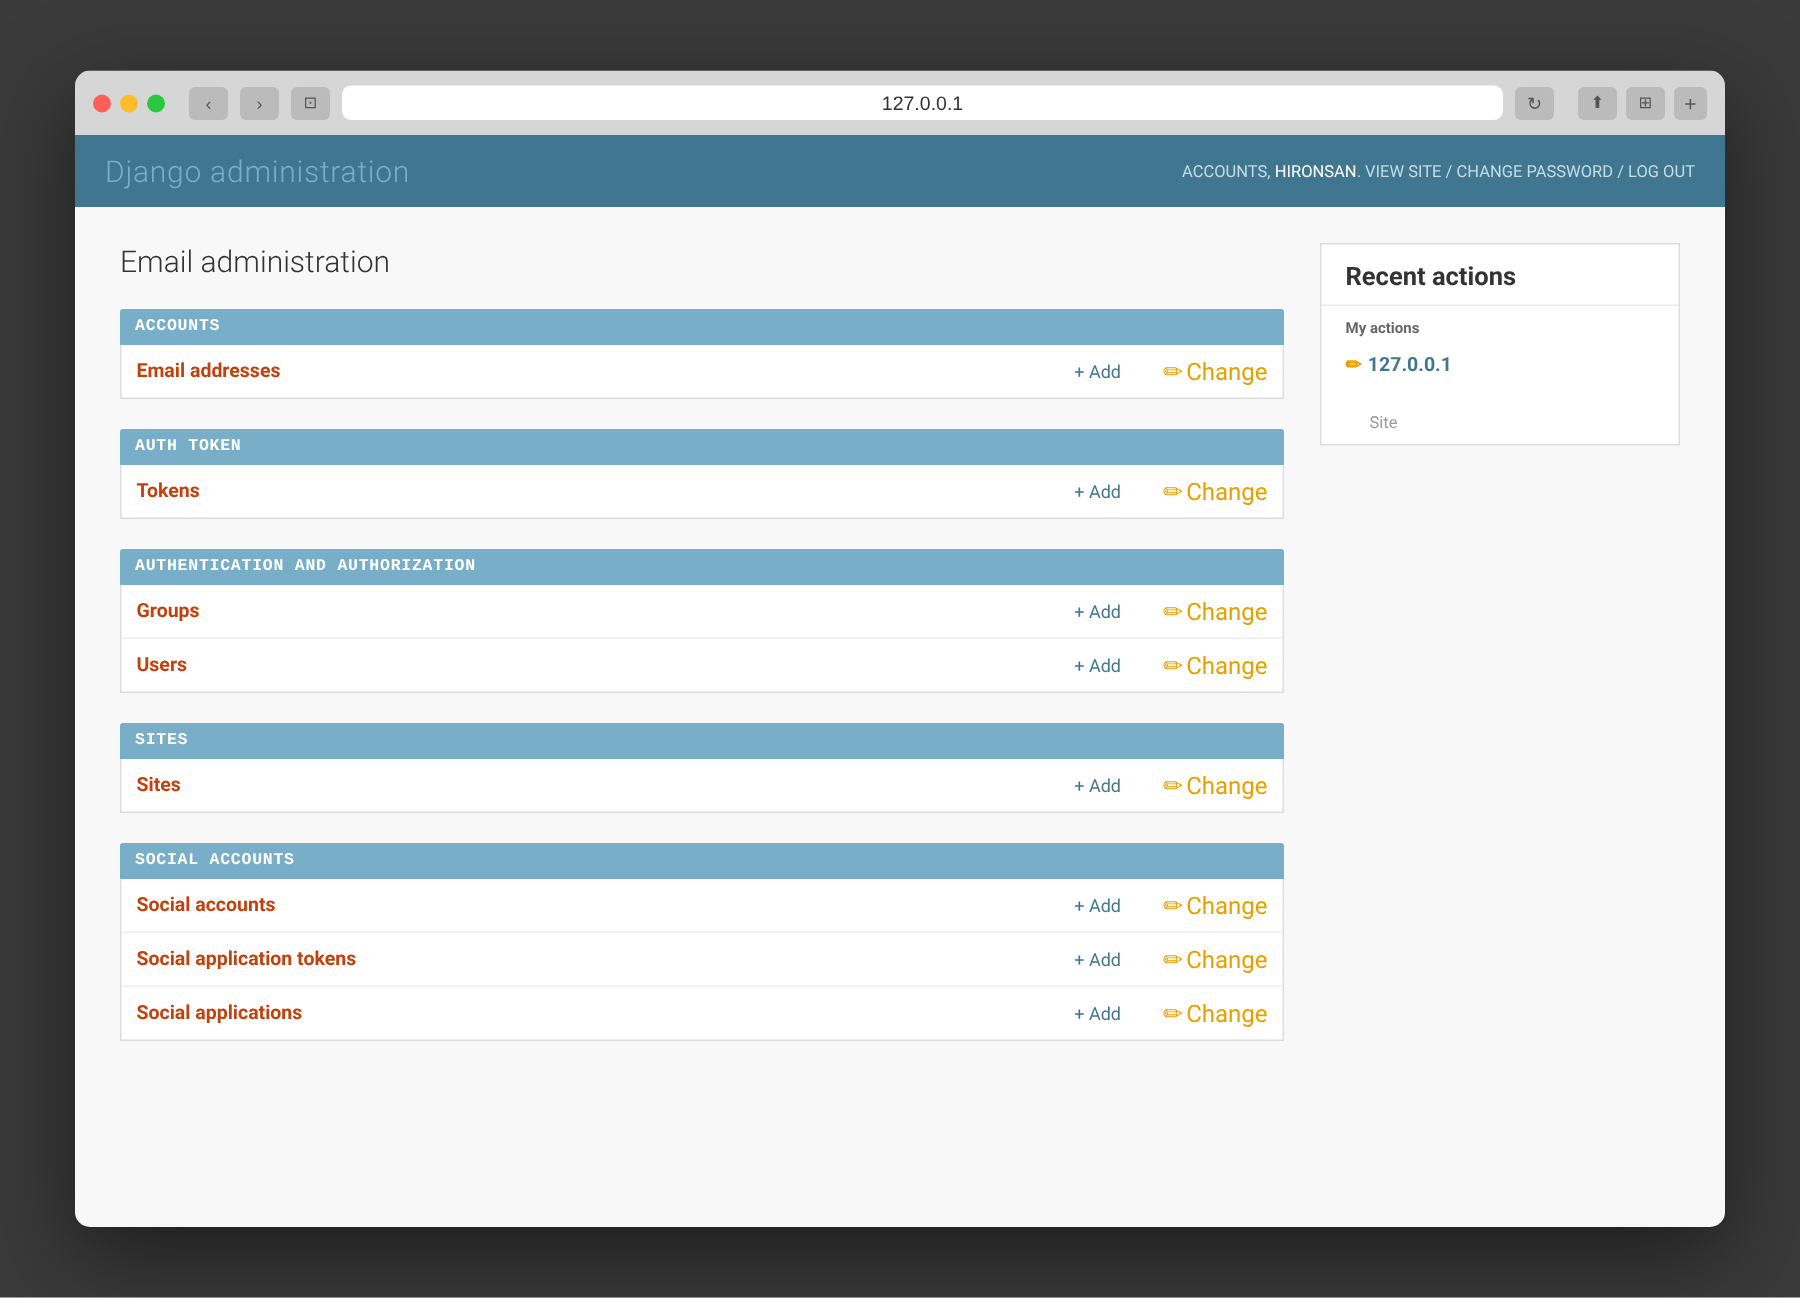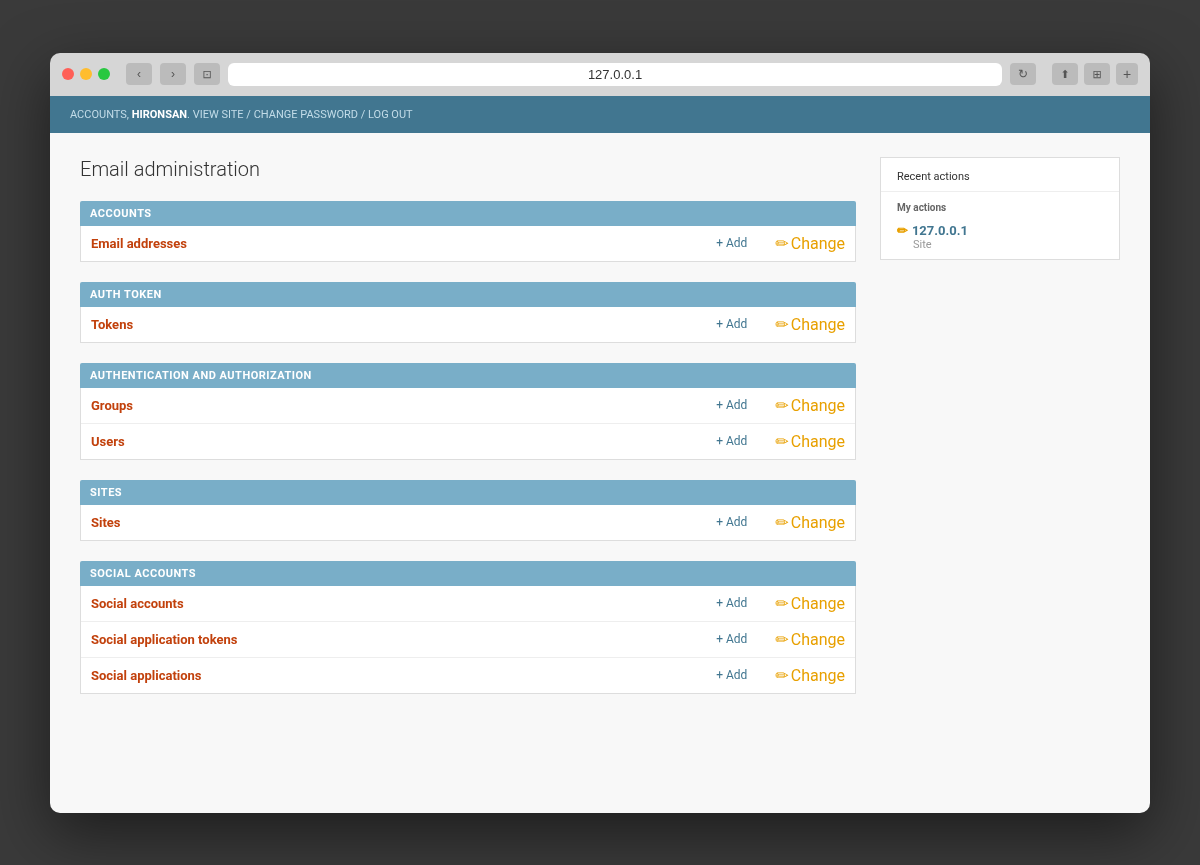--- a/index.html
+++ b/index.html
@@ -126,21 +126,21 @@
       font-size: 20px;
       font-weight: 300;
       letter-spacing: 0.5px;
     }
     .django-user-nav {
       font-size: 11px;
       color: #c2dce8;
     }
     .django-user-nav strong {
       color: white;
-      font-weight: 700;
+      font-weight: 400;
       text-transform: uppercase;
       margin-top: 15px;
     }
     .django-user-nav a {
       color: #c2dce8;
       text-decoration: none;
     }
 
     .django-content {
       padding: 24px 30px;
@@ -166,20 +166,21 @@
 
     .section-header {
       background: #79aec8;
       color: white;
       font-size: 11px;
       font-weight: 700;
       letter-spacing: 0.5px;
       text-transform: uppercase;
       padding: 6px 10px;
       border-radius: 2px 2px 0 0;
+      font-family: Liberation Mono, monospace;
     }
 
     .section-table {
       background: white;
       border: 1px solid #ddd;
       border-top: none;
     }
 
     .table-row {
       display: flex;
@@ -232,22 +233,22 @@
       flex-shrink: 0;
     }
 
     .recent-actions-box {
       background: white;
       border: 1px solid #ddd;
       padding: 0;
     }
 
     .recent-actions-title {
-      font-size: 11px;
-      font-weight: 400;
+      font-size: 17px;
+      font-weight: 700;
       color: #333;
       padding: 12px 16px 8px;
       border-bottom: 1px solid #eee;
     }
 
     .my-actions-label {
       font-size: 10px;
       font-weight: 700;
       color: #666;
       padding: 10px 16px 6px;
@@ -266,20 +267,21 @@
       text-decoration: none;
       display: flex;
       align-items: center;
       gap: 4px;
     }
 
     .recent-action-type {
       font-size: 11px;
       color: #999;
       margin-left: 16px;
+      margin-top: 24px;
     }
   </style>
 </head>
 <body>
 
 <div class="browser-window">
 
   <div class="browser-toolbar">
     <div class="browser-dots">
       <div class="dot dot-red"></div>
@@ -294,20 +296,21 @@
     <div class="browser-action-btns">
       <button class="action-btn">⬆</button>
       <button class="action-btn">⊞</button>
       <button class="plus-btn">+</button>
     </div>
   </div>
 
   <div class="django-app">
 
     <div class="django-header">
+      <div class="django-title">Django administration</div>
       <div class="django-user-nav">
         <span>ACCOUNTS,</span>
         <strong>HIRONSAN</strong>.
         <a href="#">VIEW SITE</a> /
         <a href="#">CHANGE PASSWORD</a> /
         <a href="#">LOG OUT</a>
       </div>
     </div>
 
     <div class="django-content">

